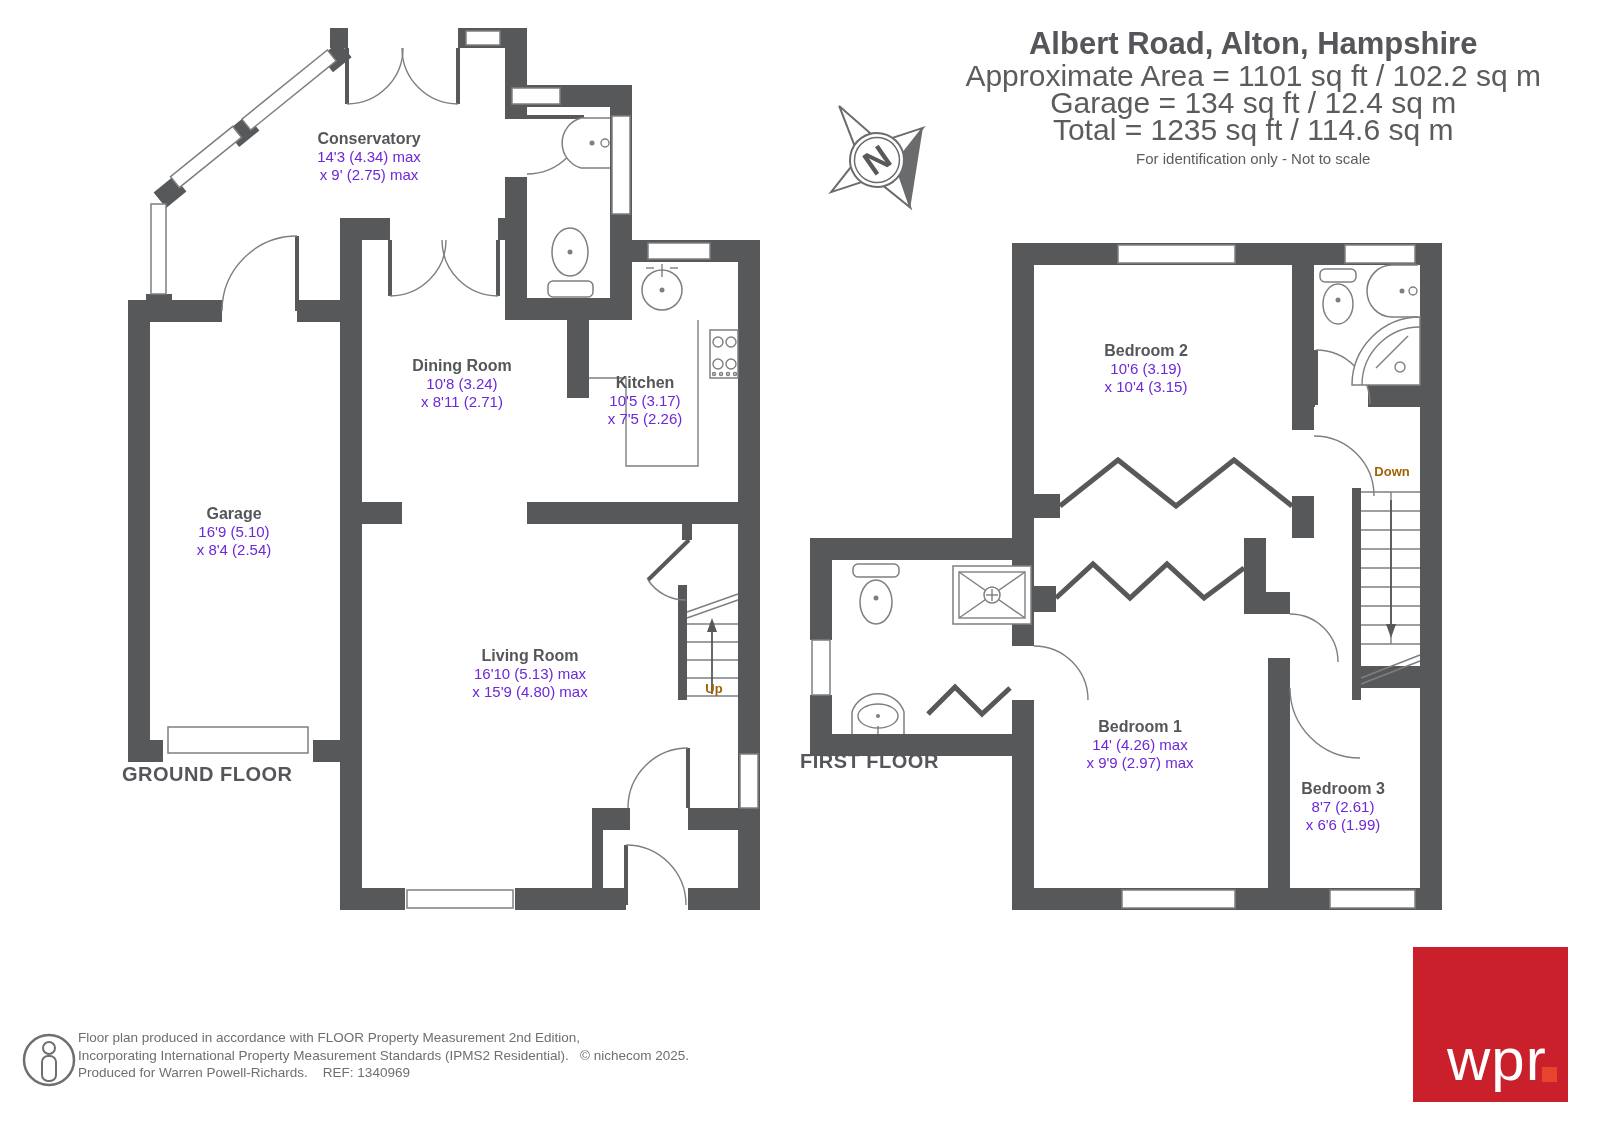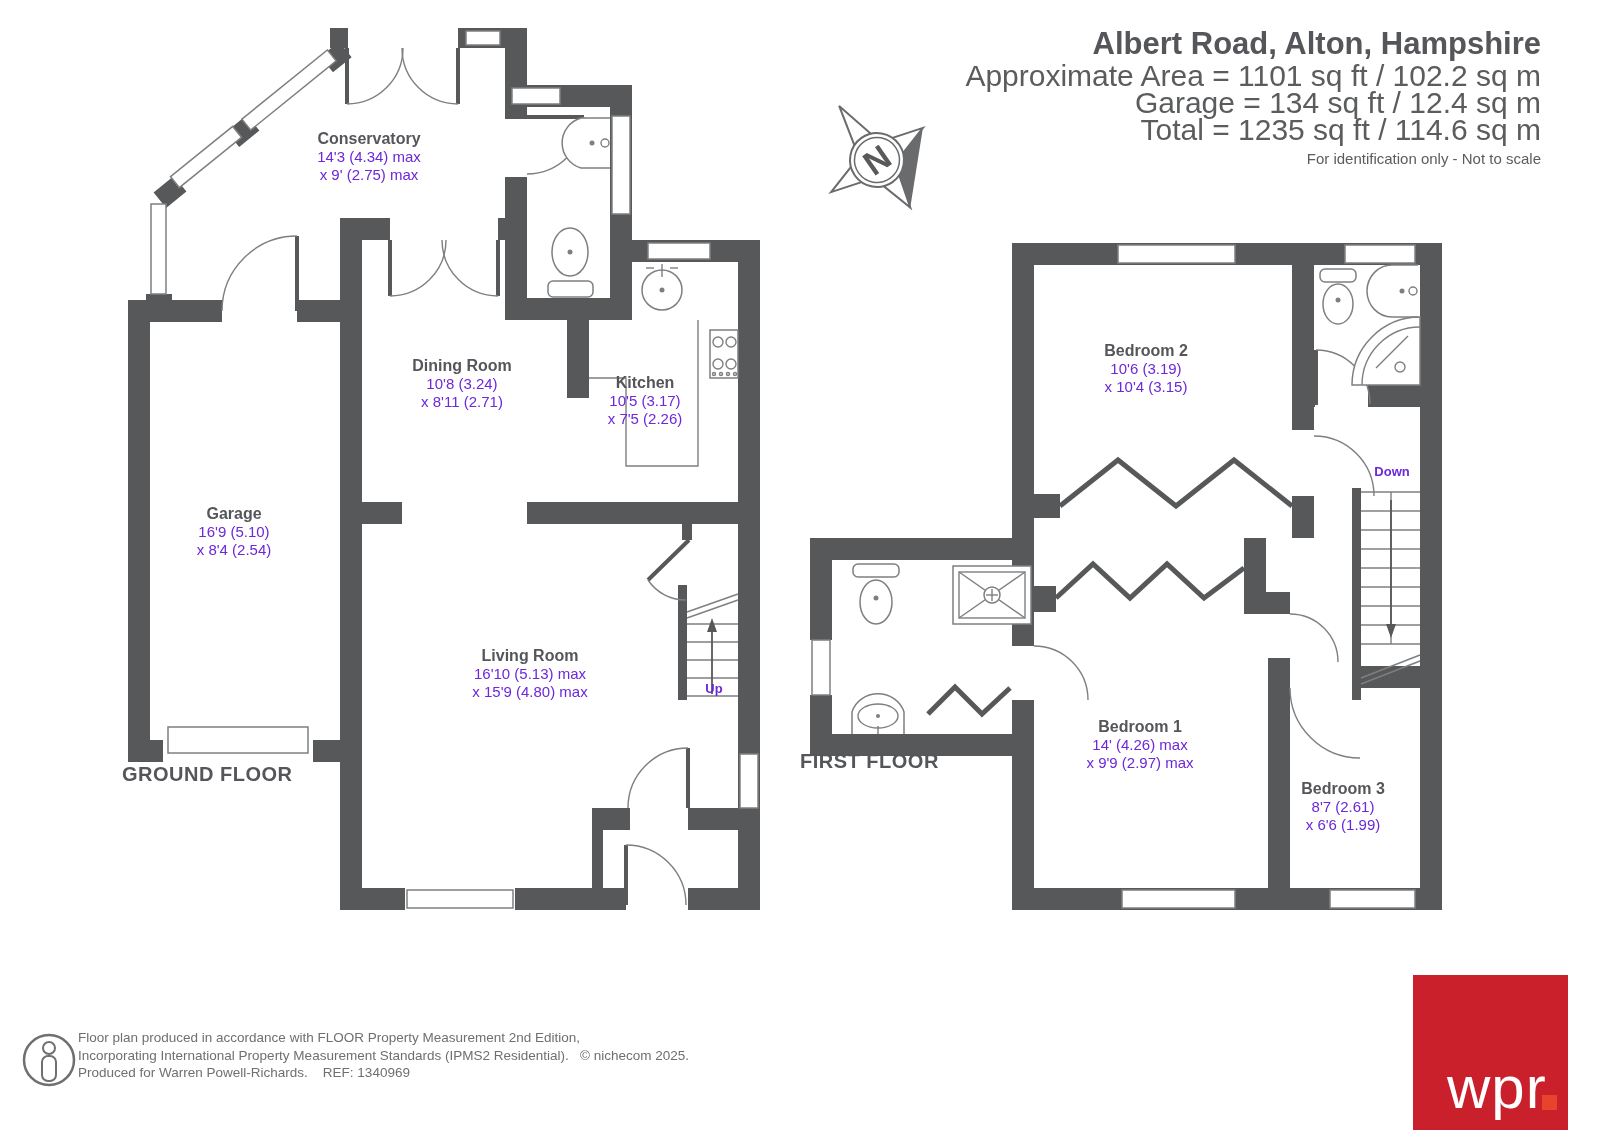--- a/index.html
+++ b/index.html
@@ -12,29 +12,29 @@
   .fix{fill:#ffffff;stroke:#7e7f81;stroke-width:1.5;}
   .leaf{stroke:#57585a;stroke-width:4;fill:none;}
   .zig{stroke:#57585a;stroke-width:5;fill:none;}
   .dot{fill:#7e7f81;}
   .arrow{stroke:#57585a;stroke-width:1.8;fill:none;}
   .ahead{fill:#57585a;}
   .label{position:absolute;text-align:center;transform:translateX(-50%);line-height:18px;white-space:nowrap;}
   .room-name{font-size:16px;font-weight:700;color:#55565a;display:block;}
   .room-dim{font-size:15px;color:#6d28d9;display:block;}
   .floor-title{position:absolute;font-size:20px;font-weight:700;letter-spacing:0.5px;color:#55565a;}
-  .stair-label{position:absolute;font-size:13px;font-weight:700;color:#6d28d9;transform:translateX(-50%);}
-  .header{position:absolute;top:26px;right:58px;text-align:right;}
+  .stair-label{position:absolute;font-size:13px;font-weight:700;color:#a16207;transform:translateX(-50%);}
+  .header{position:absolute;top:26px;right:58px;text-align:center;}
   .header .title{font-size:31px;font-weight:700;color:#55565a;line-height:36px;}
   .header .area{font-size:30px;color:#5b5c5e;line-height:27px;}
   .header .note{font-size:15px;color:#5b5c5e;margin-top:7px;}
   .footer{position:absolute;left:78px;top:1029px;font-size:13.5px;color:#6e6f71;line-height:17.5px;}
   .footer .frow{display:block;}
   .person{position:absolute;left:22px;top:1033px;}
-  .logo{position:absolute;left:1413px;top:975px;width:155px;height:155px;background:#c9202c;}
+  .logo{position:absolute;left:1413px;top:947px;width:155px;height:155px;background:#c9202c;}
   .logo .wpr{position:absolute;left:34px;bottom:8px;font-size:60px;font-weight:400;color:#ffffff;
              letter-spacing:1px;font-family:"Liberation Sans",sans-serif;}
   .logo .ldot{position:absolute;left:129px;top:120px;width:15px;height:15px;background:#e8442d;}
 </style>
 </head>
 <body>
 
 <div class="canvas">
 
 <svg width="1599" height="1131" viewBox="0 0 1599 1131">

